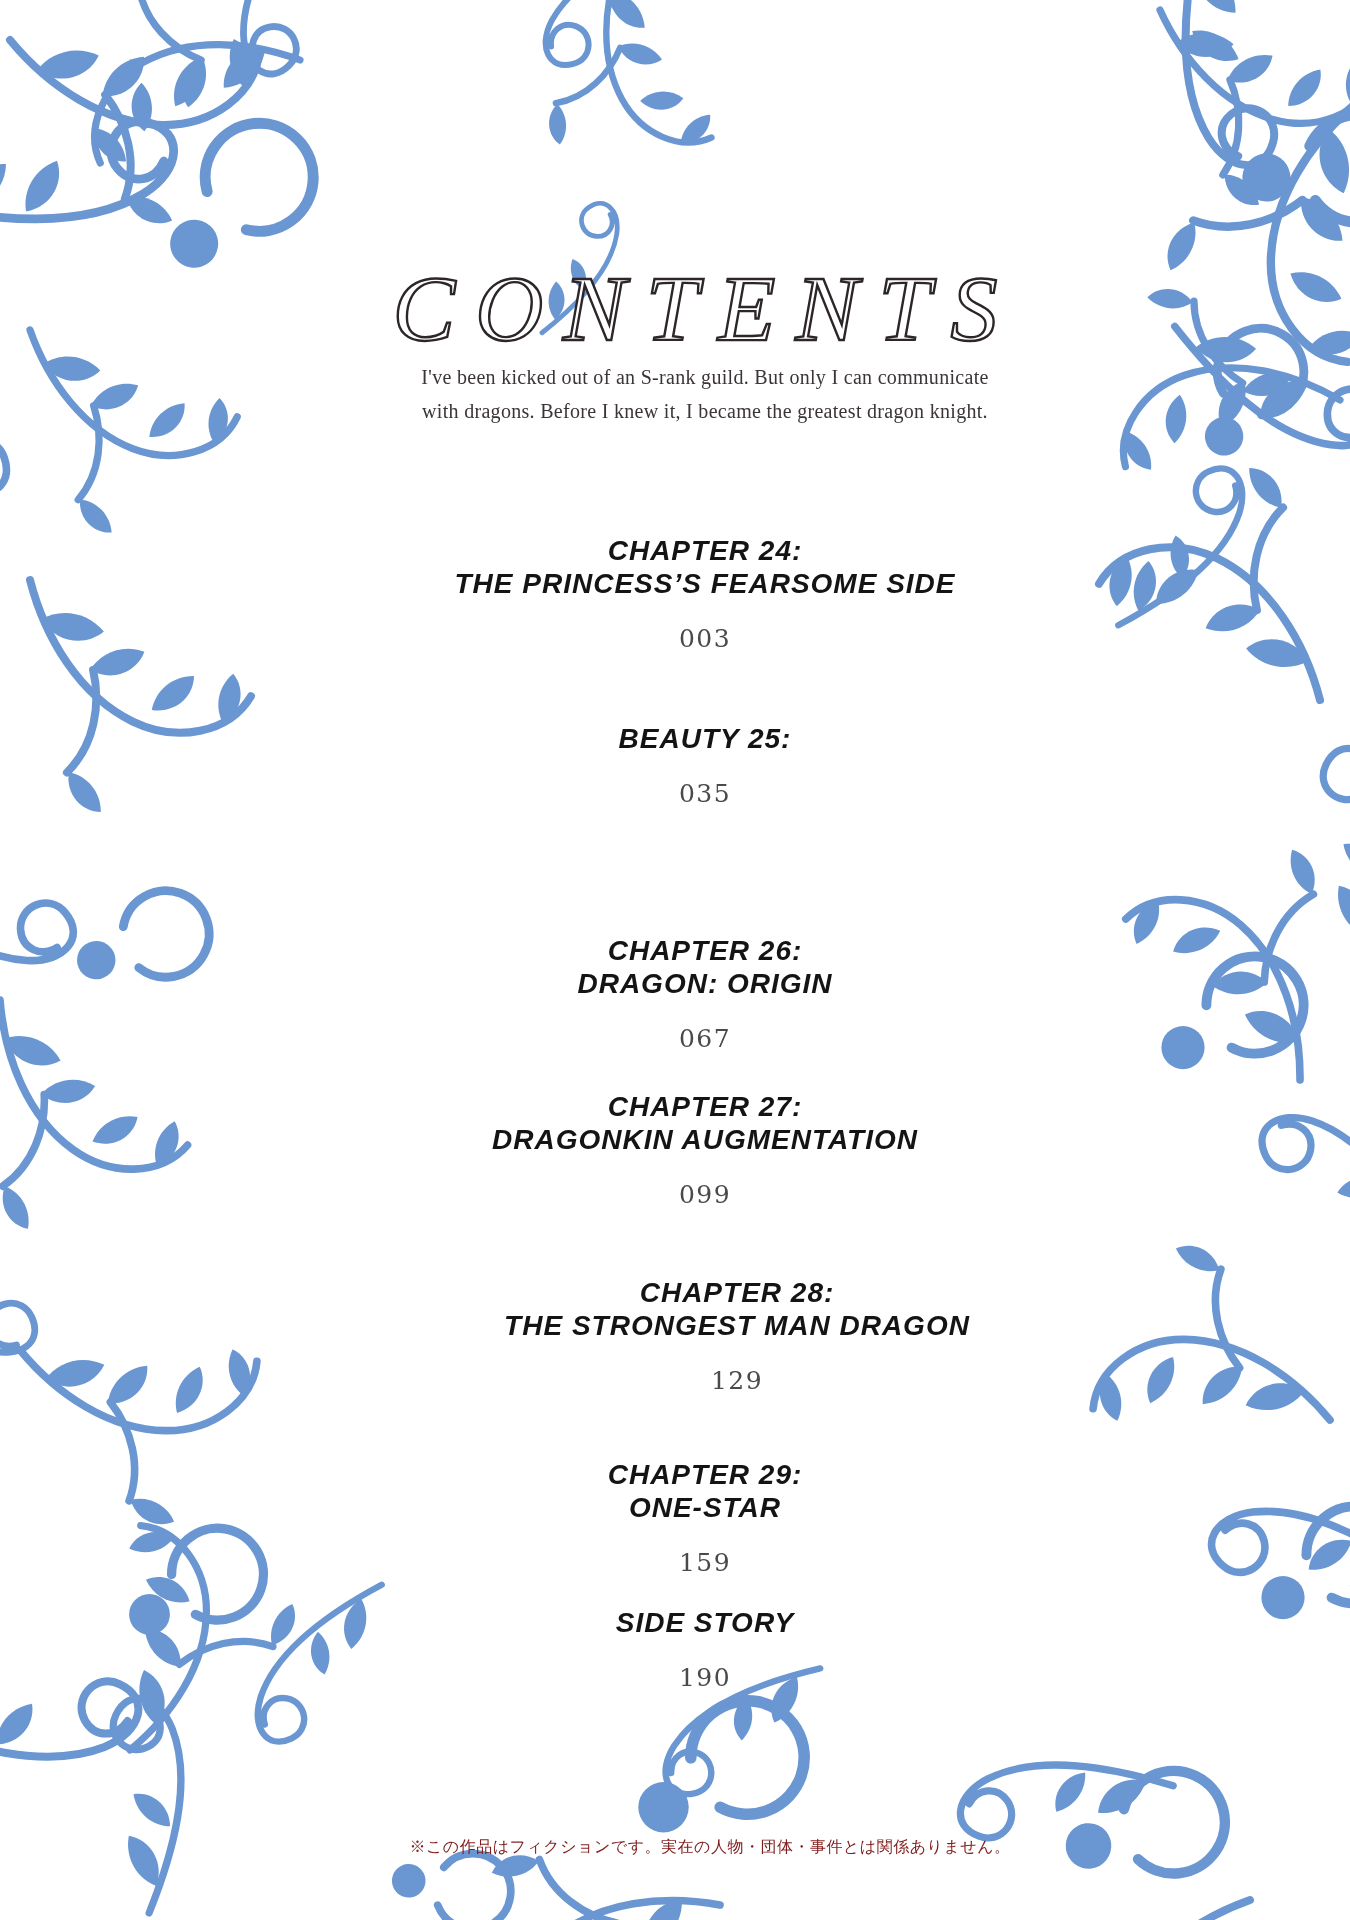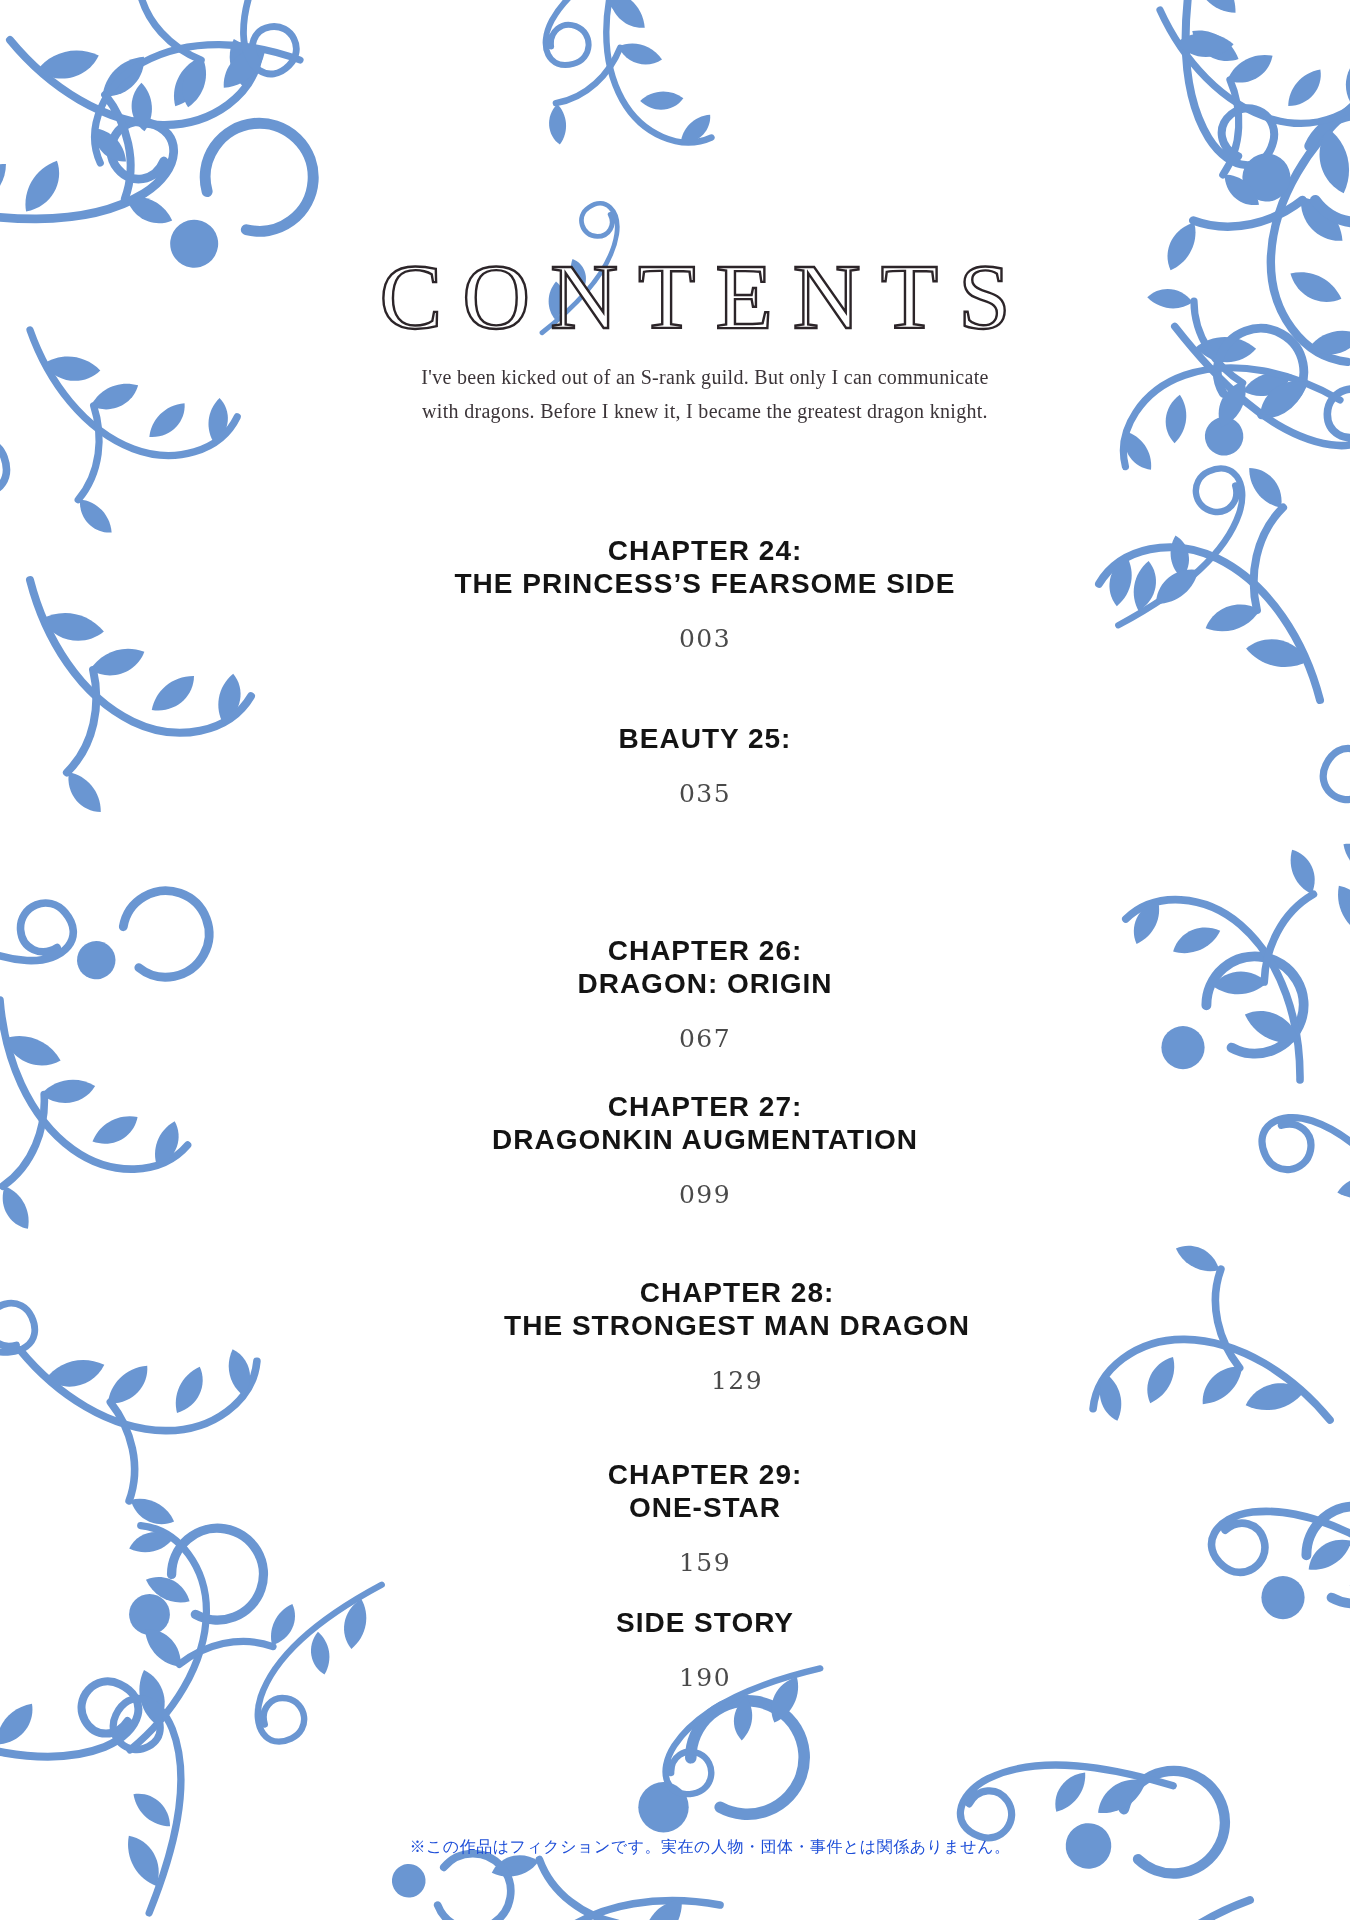--- a/index.html
+++ b/index.html
@@ -20,32 +20,33 @@
   .lf{fill:currentColor;stroke:none;}
 
   .content-block{
     position:absolute;
     left:705px;
     transform:translateX(-50%);
     white-space:nowrap;
     text-align:center;
     z-index:2;
   }
-  .title-wrap{top:232px;}
+  .title-wrap{top:244px;font-style:italic;}
   .title-wrap svg{display:block;}
   .tagline{
     top:360px;
     font-family:"Liberation Serif", serif;
     font-size:20px;
     line-height:34px;
     color:var(--sub,#3b3438);
     letter-spacing:0.3px;
   }
   .entry .ch,.entry .ct{
     font-family:"Liberation Sans", sans-serif;
+    font-style:italic;
     font-weight:700;
     font-size:28px;
     line-height:33px;
     letter-spacing:1px;
     color:var(--ink,#141414);
   }
   .entry .pg{
     margin-top:25px;
     font-family:"DejaVu Serif", serif;
     font-size:25px;
@@ -55,21 +56,21 @@
   }
   .e1{top:534px;} .e2{top:722px;} .e3{top:906px;margin-top:28px;} .e4{top:1090px;}
   .e5{top:1276px;margin-left:32px;} .e6{top:1458px;} .e7{top:1606px;}
   .disclaimer{
     top:1836px;
     left:710px;
     font-family:"Liberation Sans", sans-serif;
     font-size:16px;
     line-height:22px;
     letter-spacing:0.5px;
-    color:#1d4ed8;
+    color:#7f1d1d;
   }
 </style>
 </head>
 <body>
 
 <div class="page">
 
   <svg class="border-svg" viewBox="0 0 1350 1920" aria-hidden="true">
     <defs>
       <path id="leaf" class="lf" d="M0 0 C2 -22 20 -42 46 -44 C48 -20 28 2 0 0 Z"></path>

